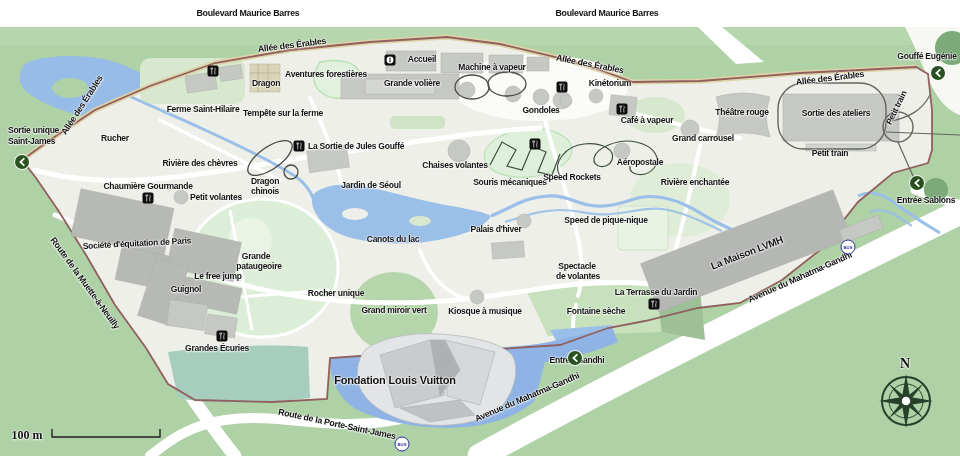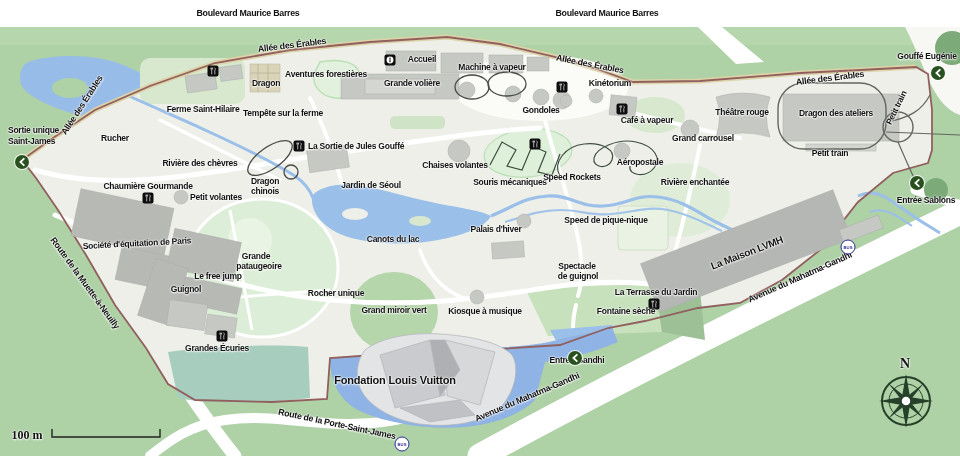--- a/index.html
+++ b/index.html
@@ -262,21 +262,21 @@
     </div>
 
 <div class="lbl" style="left:422px;top:60px">Accueil</div>
 <div class="lbl" style="left:326px;top:75px">Aventures forestières</div>
 <div class="lbl" style="left:412px;top:84px">Grande volière</div>
 <div class="lbl" style="left:492px;top:68px">Machine à vapeur</div>
 <div class="lbl" style="left:541px;top:111px">Gondoles</div>
 <div class="lbl" style="left:610px;top:84px">Kinétorium</div>
 <div class="lbl" style="left:647px;top:121px">Café à vapeur</div>
 <div class="lbl" style="left:742px;top:113px">Théâtre rouge</div>
-<div class="lbl" style="left:836px;top:114px">Dragon des ateliers</div>
+<div class="lbl" style="left:836px;top:114px">Sortie des ateliers</div>
 <div class="lbl" style="left:830px;top:154px">Petit train</div>
 <div class="lbl" style="left:703px;top:139px">Grand carrousel</div>
 <div class="lbl" style="left:640px;top:163px">Aéropostale</div>
 <div class="lbl" style="left:695px;top:183px">Rivière enchantée</div>
 <div class="lbl" style="left:266px;top:84px">Dragon</div>
 <div class="lbl" style="left:203px;top:110px">Ferme Saint-Hilaire</div>
 <div class="lbl" style="left:283px;top:114px">Tempête sur la ferme</div>
 <div class="lbl" style="left:115px;top:139px">Rucher</div>
 <div class="lbl" style="left:200px;top:164px">Rivière des chèvres</div>
 <div class="lbl" style="left:148px;top:187px">Chaumière Gourmande</div>
@@ -285,23 +285,23 @@
 <div class="lbl" style="left:265px;top:192px">chinois</div>
 <div class="lbl lbl-left" style="left:308px;top:147px">La Sortie de Jules Gouffé</div>
 <div class="lbl" style="left:371px;top:186px">Jardin de Séoul</div>
 <div class="lbl" style="left:393px;top:240px">Canots du lac</div>
 <div class="lbl" style="left:455px;top:166px">Chaises volantes</div>
 <div class="lbl" style="left:510px;top:183px">Souris mécaniques</div>
 <div class="lbl" style="left:572px;top:178px">Speed Rockets</div>
 <div class="lbl" style="left:496px;top:230px">Palais d'hiver</div>
 <div class="lbl" style="left:606px;top:221px">Speed de pique-nique</div>
 <div class="lbl" style="left:577px;top:267px">Spectacle</div>
-<div class="lbl" style="left:578px;top:277px">de guignol</div>
+<div class="lbl" style="left:578px;top:277px">de volantes</div>
 <div class="lbl" style="left:656px;top:293px">La Terrasse du Jardin</div>
-<div class="lbl" style="left:626px;top:312px">Fontaine sèche</div>
+<div class="lbl" style="left:596px;top:312px">Fontaine sèche</div>
 <div class="lbl" style="left:137px;top:244px;transform:translate(-50%,-50%) rotate(-3deg)">Société d'équitation de Paris</div>
 <div class="lbl" style="left:256px;top:257px">Grande</div>
 <div class="lbl" style="left:259px;top:267px">pataugeoire</div>
 <div class="lbl" style="left:218px;top:277px">Le free jump</div>
 <div class="lbl" style="left:186px;top:290px">Guignol</div>
 <div class="lbl" style="left:217px;top:349px">Grandes Écuries</div>
 <div class="lbl" style="left:336px;top:294px">Rocher unique</div>
 <div class="lbl" style="left:394px;top:311px">Grand miroir vert</div>
 <div class="lbl" style="left:485px;top:312px">Kiosque à musique</div>
 <div class="lbl big" style="left:395px;top:380px">Fondation Louis Vuitton</div>

